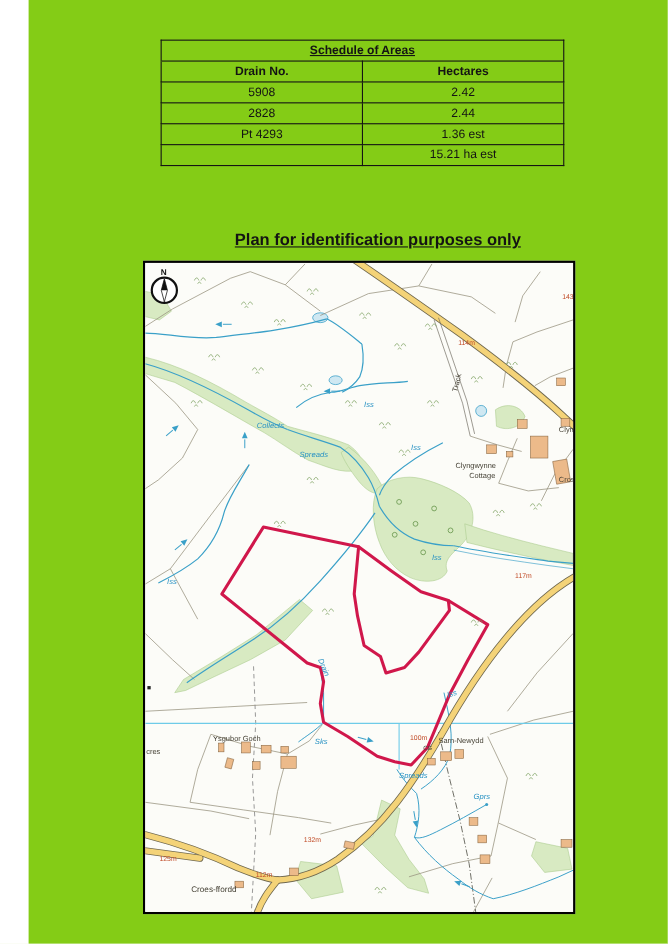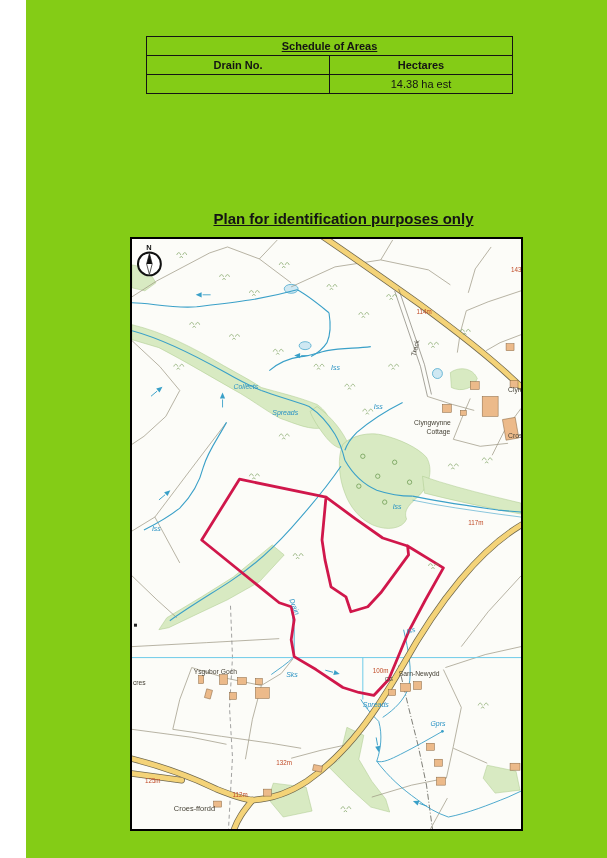--- a/index.html
+++ b/index.html
@@ -61,22 +61,34 @@
         <tr>
       <td colspan="2" class="title-cell">
         <span class="u">Schedule of Areas</span>
       </td>
     </tr>
     <tr class="head">
       <td>Drain No.</td>
       <td>Hectares</td>
     </tr>
     <tr>
+      <td>5908</td>
+      <td>2.42</td>
+    </tr>
+    <tr>
+      <td>2828</td>
+      <td>2.44</td>
+    </tr>
+    <tr>
+      <td>Pt 4293</td>
+      <td>1.36 est</td>
+    </tr>
+    <tr>
       <td></td>
-      <td>14.38 ha est</td>
+      <td>15.21 ha est</td>
     </tr>
   </tbody>
     </table>
 
   <div class="plan-heading">
     <span class="u">Plan for identification purposes only</span>
   </div>
 
   <div class="map">
     <svg width="389" height="590" viewBox="0 0 391 592" preserveAspectRatio="none" xmlns="http://www.w3.org/2000/svg">

